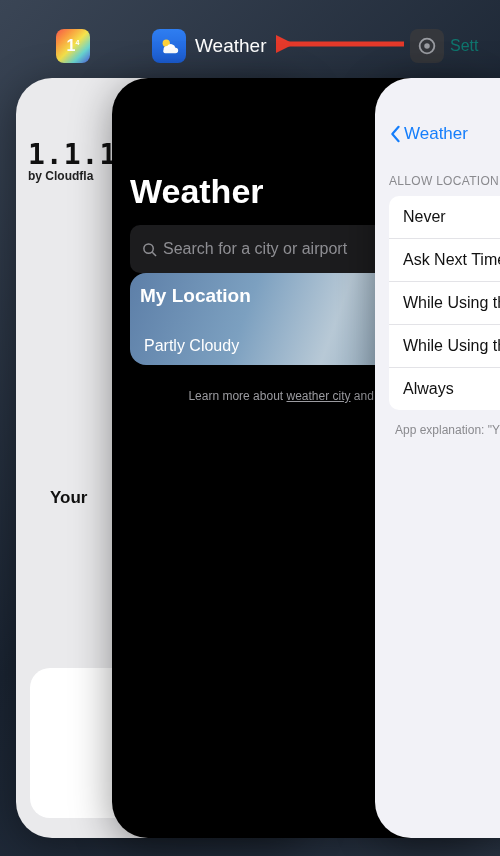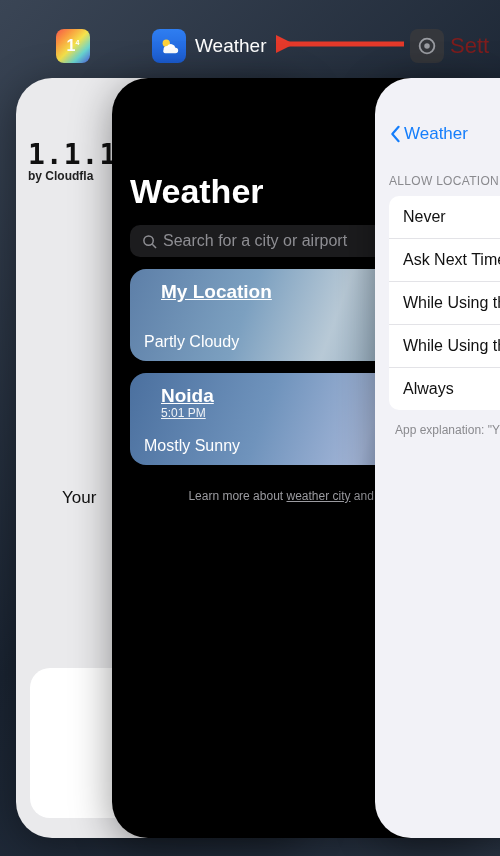--- a/index.html
+++ b/index.html
@@ -13,44 +13,44 @@
   .app-1111-icon { position: absolute; left: 56px; width: 34px; height: 34px; border-radius: 8px; background: linear-gradient(135deg, #f5564a 0%, #f99b3f 25%, #f5e24b 50%, #6ad6d1 75%, #4f5fe0 100%); display:flex; align-items:center; justify-content:center; color:#fff; font-weight:700; font-size:16px; }
   .app-1111-icon span.sub { font-size:7px; vertical-align: super; }
 
   .app-weather-icon { position: absolute; left: 152px; width: 34px; height: 34px; border-radius: 8px; background: linear-gradient(180deg,#2f7ef1,#1c5ed6); display:flex; align-items:center; justify-content:center; }
   .app-weather-icon svg { width:22px; height:22px; }
 
   .app-weather-label { position: absolute; left: 195px; color:#fff; font-size:19px; font-weight:500; }
 
   .app-settings-icon { position: absolute; left: 410px; width: 34px; height: 34px; border-radius: 8px; background:#3a3a3c; display:flex; align-items:center; justify-content:center; opacity:.8; }
   .app-settings-icon svg { width:22px; height:22px; }
-  .app-settings-label { position:absolute; left:450px; color:#7f1d1d; font-size:22px; }
+  .app-settings-label { position:absolute; left:450px; color:#0f766e; font-size:16px; }
 
   .arrow { position:absolute; left:276px; top:34px; width:130px; height:20px; }
   .arrow svg { width:130px; height:20px; }
 
   
   .card { position:absolute; top:78px; height:760px; border-radius:36px; box-shadow: 0 8px 40px rgba(0,0,0,.4); overflow:hidden; }
 
   
   .card-1111 { left:16px; width:290px; background:#eaeaec; }
   .c1-inner { padding: 60px 18px 0 12px; color:#111; }
   .c1-title { font-family: ui-monospace, Menlo, monospace; font-size:28px; font-weight:800; letter-spacing:1px; }
   .c1-sub { font-size:12px; font-weight:600; color:#222; margin-top:-2px; }
-  .c1-your { position:absolute; left:46px; top:410px; font-size:17px; font-weight:400; color:#111; }
+  .c1-your { position:absolute; left:34px; top:410px; font-size:17px; font-weight:700; color:#111; }
   .c1-card2 { position:absolute; left:14px; right:14px; top:590px; bottom:20px; background:#fff; border-radius:20px; padding:70px 26px; text-align:center; font-size:17px; }
 
   
   .card-weather { left:112px; width:375px; background:#000; }
   .cw-inner { padding: 94px 18px 0; color:#fff; }
   .cw-title { font-size:34px; font-weight:700; margin-bottom:14px; }
-  .cw-search { height:32px; background:#1c1c1e; border-radius:10px; display:flex; align-items:center; padding:0 12px; color:#8e8e93; font-size:16px; gap:6px; }
+  .cw-search { height:48px; background:#1c1c1e; border-radius:10px; display:flex; align-items:center; padding:0 12px; color:#8e8e93; font-size:16px; gap:6px; }
   .cw-search svg { width:15px; height:15px; }
 
-  .w-tile { position:relative; margin-top:12px; height:92px; border-radius:16px; overflow:hidden; padding:12px 31px; color:#fff;text-decoration:underline; }
+  .w-tile { position:relative; height:92px; border-radius:16px; overflow:hidden; padding:12px 10px; color:#fff; }
   .w-tile.sky1 { background: linear-gradient(110deg,#5d7fa8 0%, #7ca0c0 35%, #b8c9d6 60%, #6d8ea8 100%); }
   .w-tile.sky2 { background: linear-gradient(110deg,#4b709f 0%, #6f93bc 40%, #a4b6d8 70%, #7a8fb8 100%); }
   .w-name { font-size:19px; font-weight:700; }
   .w-sub { font-size:12px; opacity:.9; margin-top:-1px; }
   .w-cond { position:absolute; left:14px; bottom:10px; font-size:16px; }
   .w-temp { position:absolute; right:8px; top:6px; font-size:38px; font-weight:300; }
   .w-hi { position:absolute; right:8px; bottom:10px; font-size:12px; }
 
   .cw-learn { margin-top:24px; text-align:center; font-size:12px; color:#9b9ba0; }
   .cw-learn u { color:#9b9ba0; }
@@ -125,27 +125,20 @@
         <span>Search for a city or airport</span>
       </div>
 
       <div class="w-tile sky1">
         <div class="w-name">My Location</div>
         <div class="w-cond">Partly Cloudy</div>
         <div class="w-temp">4</div>
         <div class="w-hi">H:42</div>
       </div>
 
-      <div class="w-tile sky2">
-        <div class="w-name">Noida</div>
-        <div class="w-sub">5:01 PM</div>
-        <div class="w-cond">Mostly Sunny</div>
-        <div class="w-temp">4</div>
-        <div class="w-hi">H:4</div>
-      </div>
 
       <div class="cw-learn">
         <span>Learn more about </span><u>weather city</u><span> and </span><u>map d</u>
       </div>
     </div>
   </div>
 
   <div class="card card-settings">
     <div class="cs-inner">
       <div class="cs-back">

